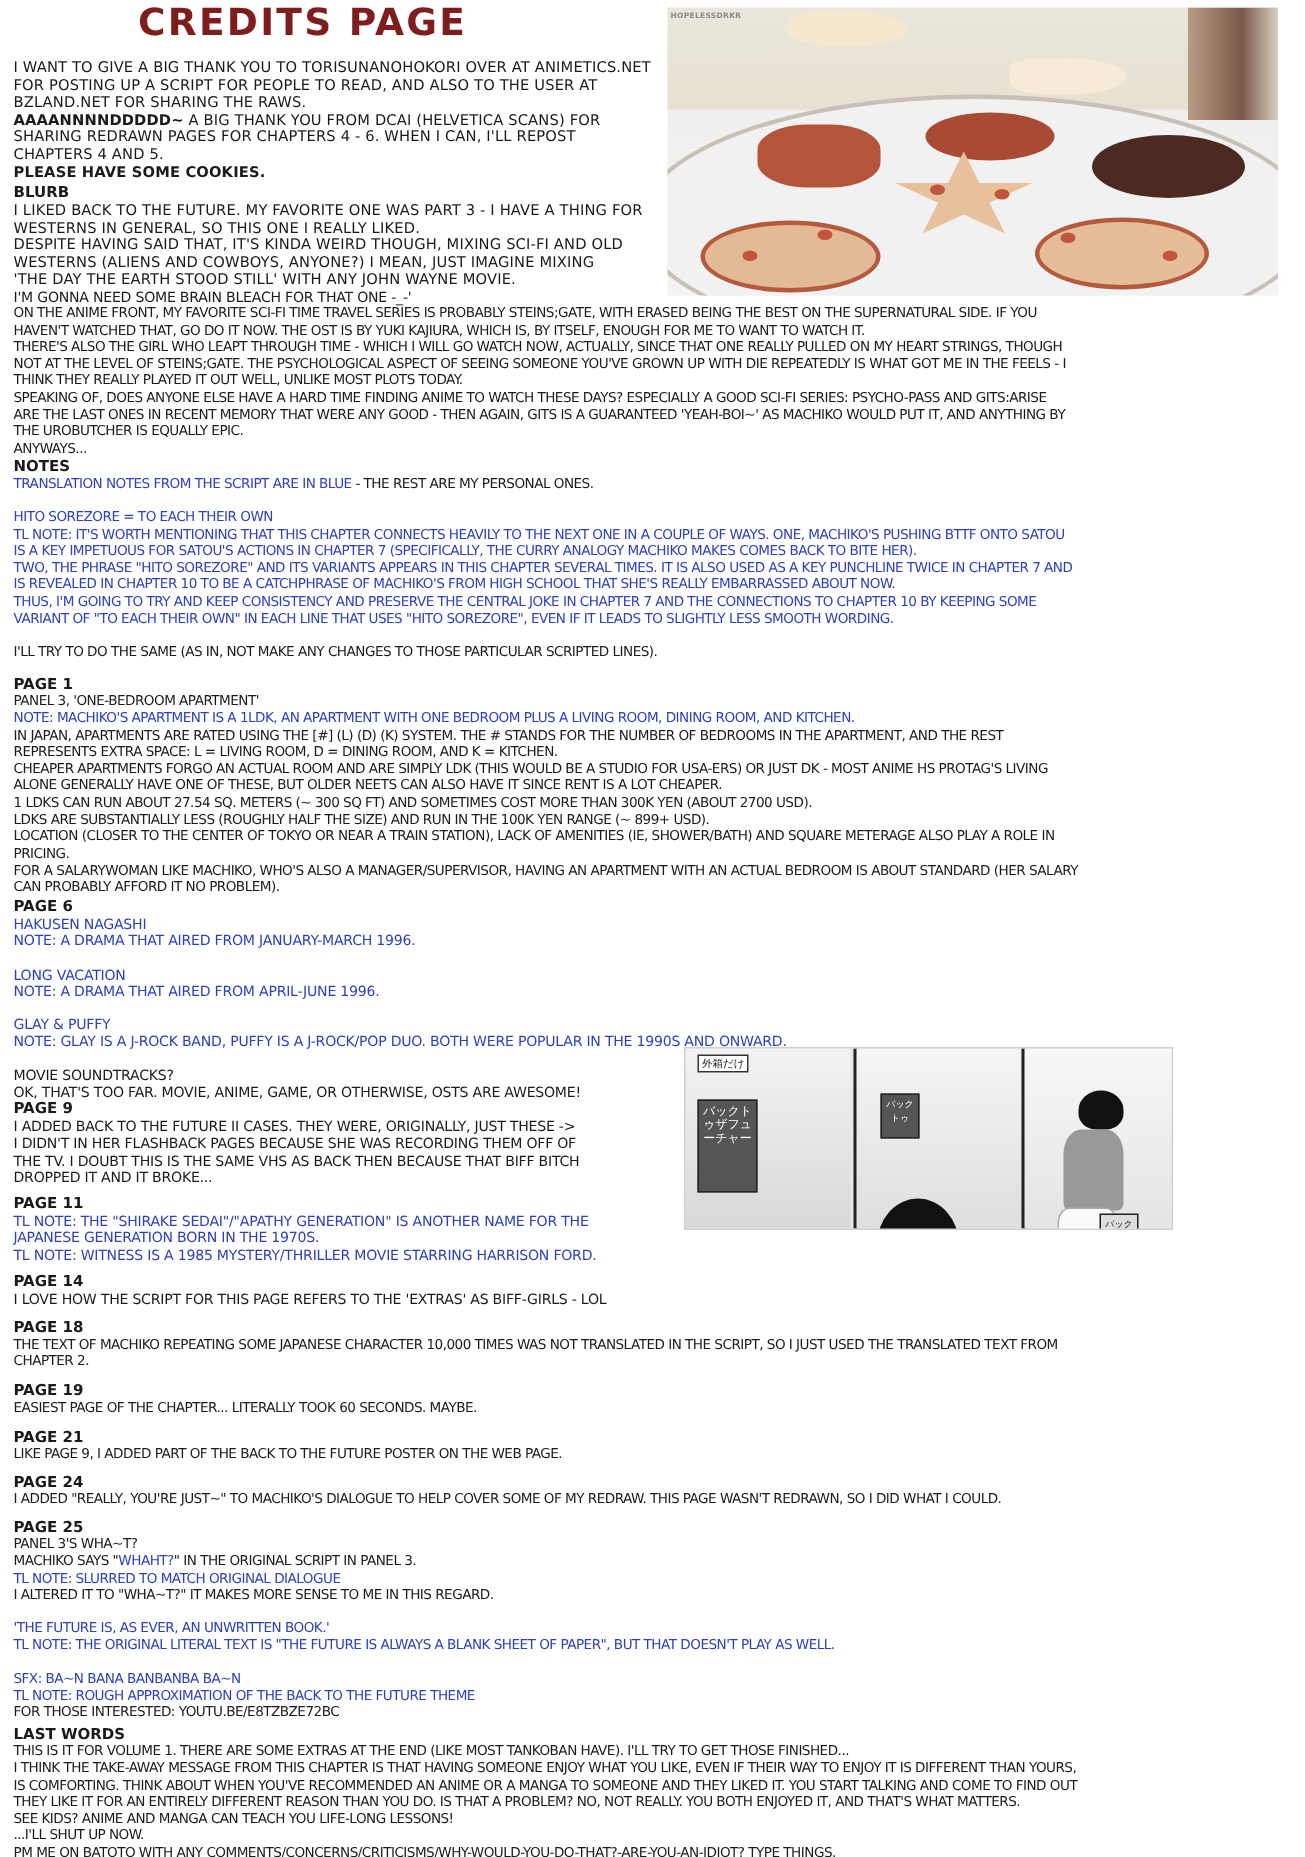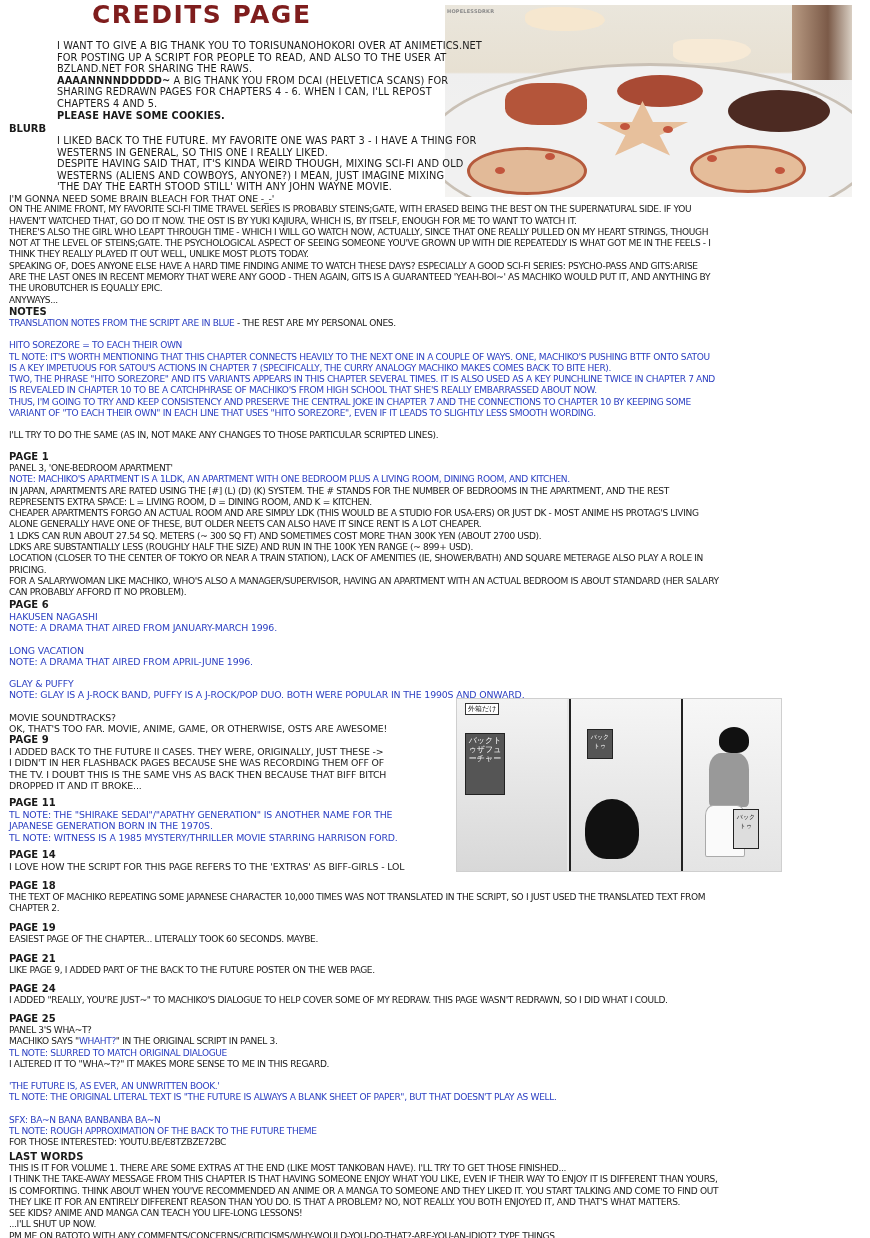--- a/index.html
+++ b/index.html
@@ -17,21 +17,21 @@
       font-family: "DejaVu Sans", sans-serif;
       font-size: 25px; font-weight: bold; letter-spacing: 1.5px;
       color: #7f1d1d;
     }
 
     .block { position: absolute; left: 9px; }
     .line {
       font-size: 9.4px; line-height: 11.3px; white-space: nowrap;
       letter-spacing: -0.15px;
     }
-    .line.wide { font-size: 9.8px; letter-spacing: 0.1px; line-height: 11.6px; margin-left: 48px; }
+    .line.wide { font-size: 9.8px; letter-spacing: 0.1px; line-height: 11.6px; }
     .line.fit { font-size: 9.05px; letter-spacing: -0.35px; }
     .b { font-weight: bold; }
     .blue { color: #2b3fc2; }
     .heading { font-weight: bold; font-size: 10px; line-height: 12px; }
     .gap { height: 11px; }
 
     
     .cookie-img {
       position: absolute; left: 445px; top: 5px; width: 407px; height: 192px;
       background: linear-gradient(180deg, #eae6dc 0%, #e7e0d2 35%, #efefef 36%, #f4f3f1 100%);
@@ -65,21 +65,21 @@
     .c5 { left: 245px; top: 140px; width: 116px; height: 48px; background: #e5bd9a; border: 3px solid #b55a3c; }
     .star {
       position: absolute; left: 150px; top: 96px; width: 95px; height: 60px;
       background: #e7c09c;
       clip-path: polygon(50% 0%, 61% 35%, 98% 35%, 68% 57%, 79% 91%, 50% 70%, 21% 91%, 32% 57%, 2% 35%, 39% 35%);
     }
     .dot { position: absolute; width: 10px; height: 7px; border-radius: 50%; background: #c2553d; }
 
     
     .manga-img {
-      position: absolute; left: 456px; top: 698px; width: 326px; height: 174px;
+      position: absolute; left: 456px; top: 698px; width: 326px; height: 122px;
       background: #e8e8e8; overflow: hidden;
       border: 1px solid #cfcfcf;
     }
     .panel { position: absolute; top: 0; height: 100%; background: #efefef; }
     .p1 { left: 0; width: 110px; background: linear-gradient(180deg, #f3f3f3, #d8d8d8); }
     .p2 { left: 114px; width: 110px; background: linear-gradient(180deg, #f5f5f5, #dedede); }
     .p3 { left: 226px; width: 100px; background: linear-gradient(180deg, #f7f7f7, #e4e4e4); }
     .divider { position: absolute; top: 0; width: 3px; height: 100%; background: #222; }
     .sign {
       position: absolute; background: #555; color: #fff;

